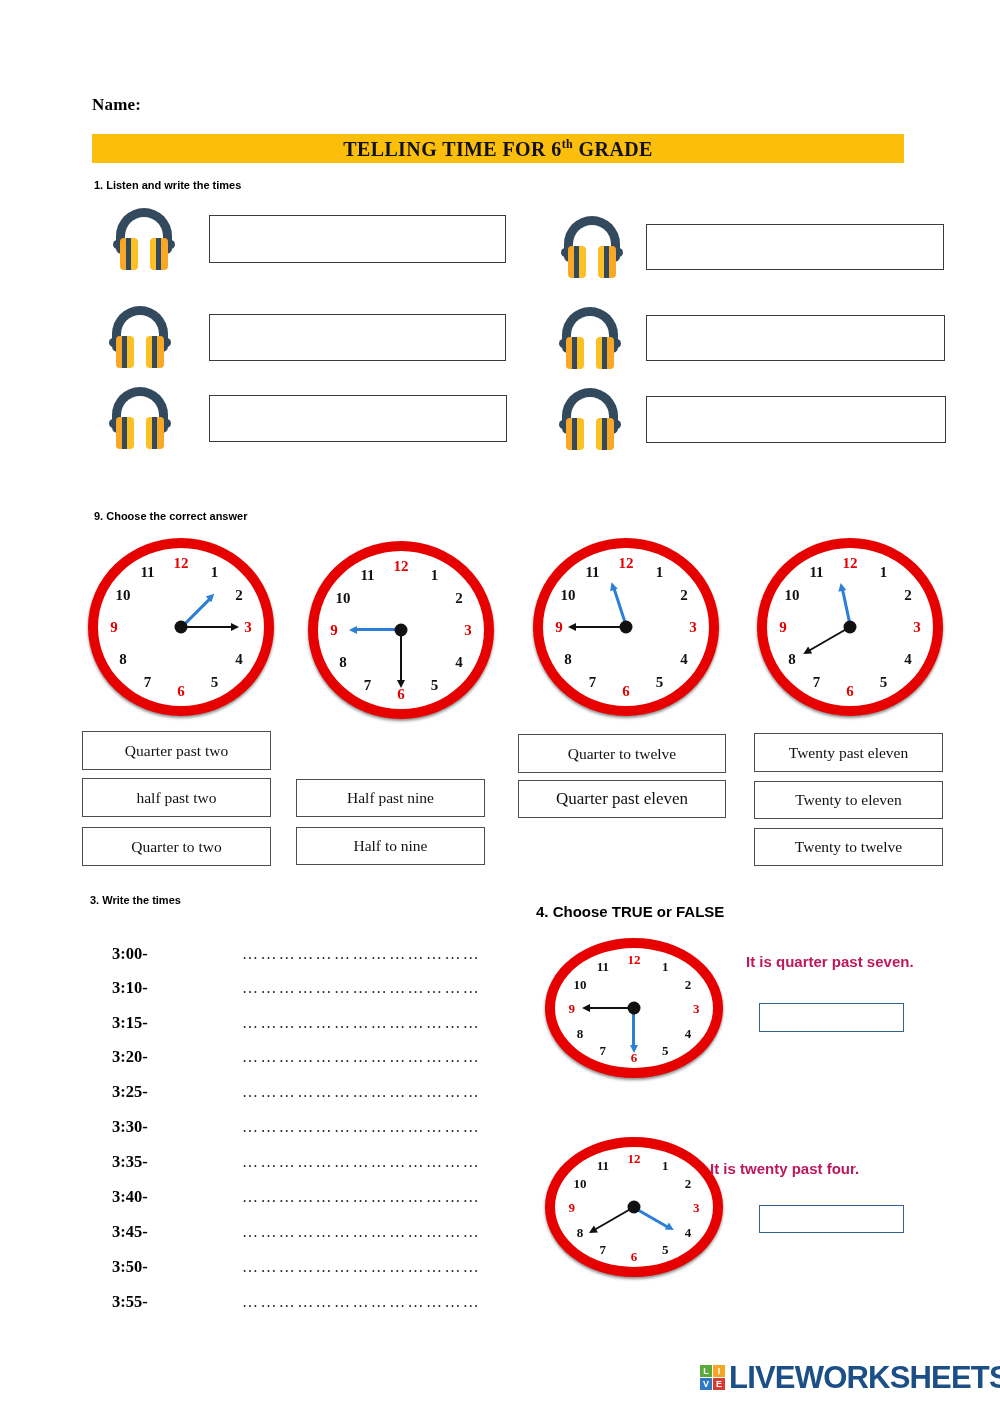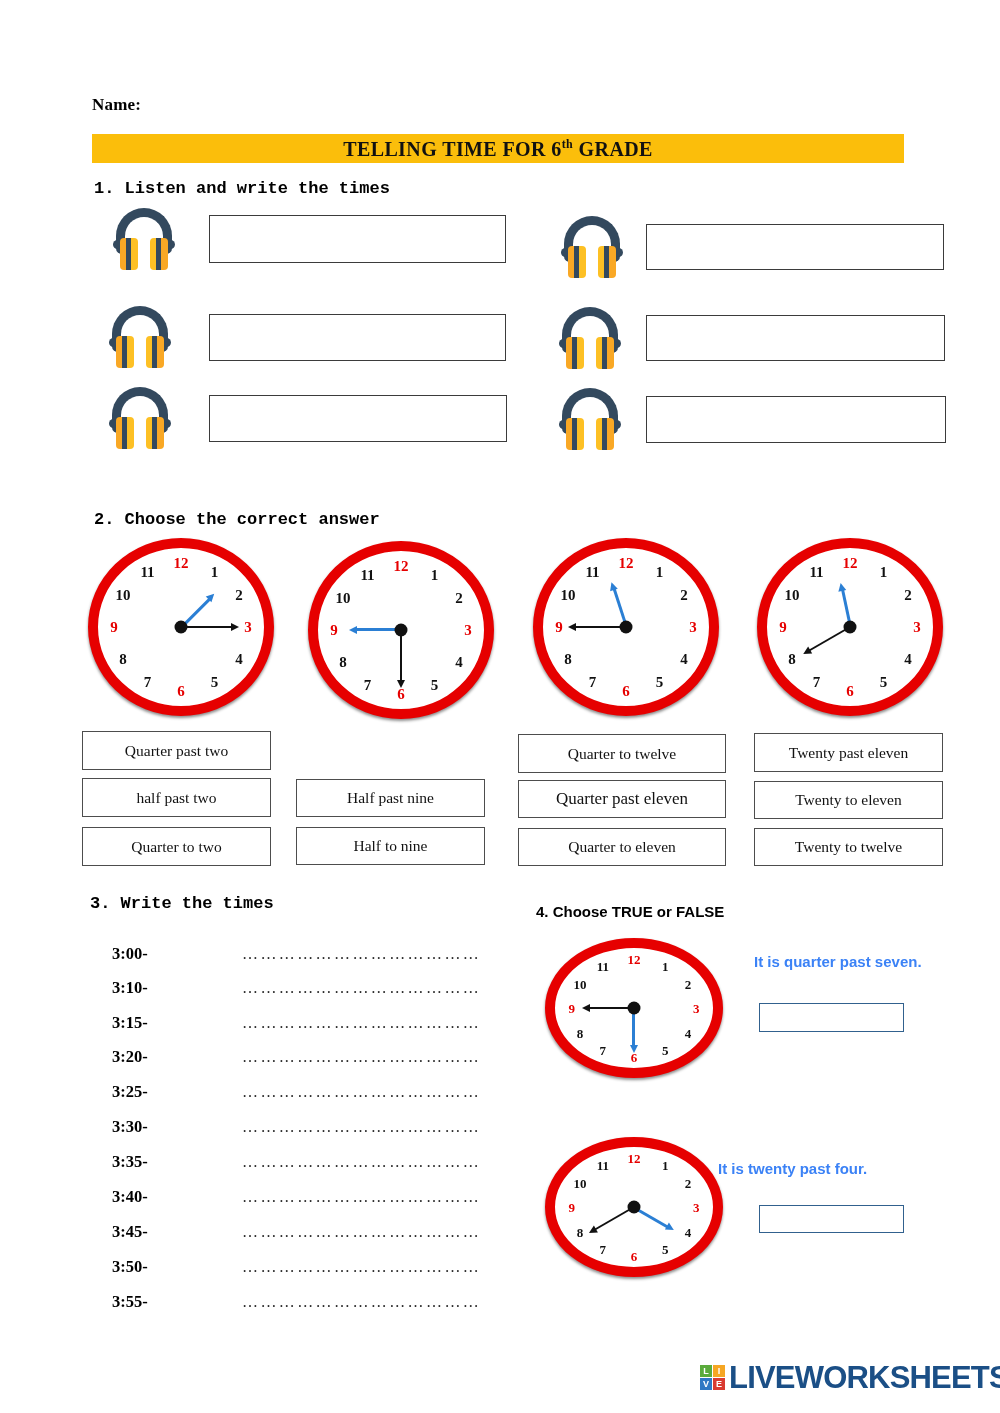--- a/index.html
+++ b/index.html
@@ -55,22 +55,22 @@
   .title-banner .sup {
     font-size: 12px;
     vertical-align: super;
     font-weight: bold;
   }
 
   
   .sec-heading {
     position: absolute;
     font-weight: bold;
-    font-size: 17px;
-    font-family: Liberation Mono, monospace;
+    font-size: 11px;
+    font-family: Liberation Sans, sans-serif;
     white-space: nowrap;
   }
   #sec1-heading { left: 94px; top: 179px; }
   #sec2-heading { left: 94px; top: 510px; }
   #sec3-heading { left: 90px; top: 894px; }
   #sec4-heading {
     left: 536px; top: 903px;
     font-family: "Liberation Sans", sans-serif;
     font-size: 15px;
     font-weight: bold;
@@ -219,23 +219,22 @@
     white-space: nowrap;
     font-family: "Liberation Serif", serif;
   }
 
   
   .tf-statement {
     position: absolute;
     font-family: "Liberation Sans", sans-serif;
     font-weight: bold;
     font-size: 15px;
-    color: #3b82f6;
+    color: #be185d;
     white-space: nowrap;
-    margin-left: 8px;
   }
   .tf-box {
     position: absolute;
     border: 1.8px solid #31618e;
     background: #fff;
     box-sizing: border-box;
   }
 
   
   .logo {
@@ -395,21 +394,21 @@
         </div>
       <div class="cup r">
           <div class="c1"></div>
           <div class="c2"></div>
           <div class="c3"></div>
         </div>
     </div>
     <div class="answer-box" style="width:300px; height:47px; margin-left:20px;" title=""></div>
   </div>
 
-  <div class="sec-heading" id="sec2-heading">2.  Choose the correct answer</div>
+  <div class="sec-heading" id="sec2-heading">9.  Choose the correct answer</div>
 
   <div class="clock" id="clock-1" style="left:88px; top:538px; width:186px; height:178px;">
     <div class="dial"></div>
     <div class="pin" style="z-index: 5;"></div>
   <div class="num" style="left: 126.48px; top: 33.5051px;">1</div>
       <div class="num" style="left: 150.989px; top: 56.96px;">2</div>
       <div class="num red" style="left: 159.96px; top: 89px;">3</div>
       <div class="num" style="left: 150.989px; top: 121.04px;">4</div>
       <div class="num" style="left: 126.48px; top: 144.495px;">5</div>
       <div class="num red" style="left: 93px; top: 153.08px;">6</div>
@@ -506,21 +505,20 @@
 
   <div class="opt-box" style="left:82px;  top:731px; width:189px; height:39px;">Quarter past two</div>
   <div class="opt-box" style="left:82px;  top:778px; width:189px; height:39px;">half past two</div>
   <div class="opt-box" style="left:82px;  top:827px; width:189px; height:39px;">Quarter to two</div>
 
   <div class="opt-box" style="left:296px; top:779px; width:189px; height:38px;">Half past nine</div>
   <div class="opt-box" style="left:296px; top:827px; width:189px; height:38px;">Half to nine</div>
 
   <div class="opt-box big" style="left:518px; top:780px; width:208px; height:38px;">Quarter past eleven</div>
   <div class="opt-box" style="left:518px; top:734px; width:208px; height:39px;">Quarter to twelve</div>
-  <div class="opt-box" style="left:518px; top:828px; width:208px; height:38px;">Quarter to eleven</div>
 
   <div class="opt-box" style="left:754px; top:733px; width:189px; height:39px;">Twenty past eleven</div>
   <div class="opt-box" style="left:754px; top:781px; width:189px; height:38px;">Twenty to eleven</div>
   <div class="opt-box" style="left:754px; top:828px; width:189px; height:38px;">Twenty to twelve</div>
 
   <div class="sec-heading" id="sec3-heading">3.  Write the times</div>
   <div id="times-list">
       <div class="time-row" style="left: 112px; top: 944px;">
         <div class="time-label">3:00-</div>
         <div class="dots">…………………………………</div>

